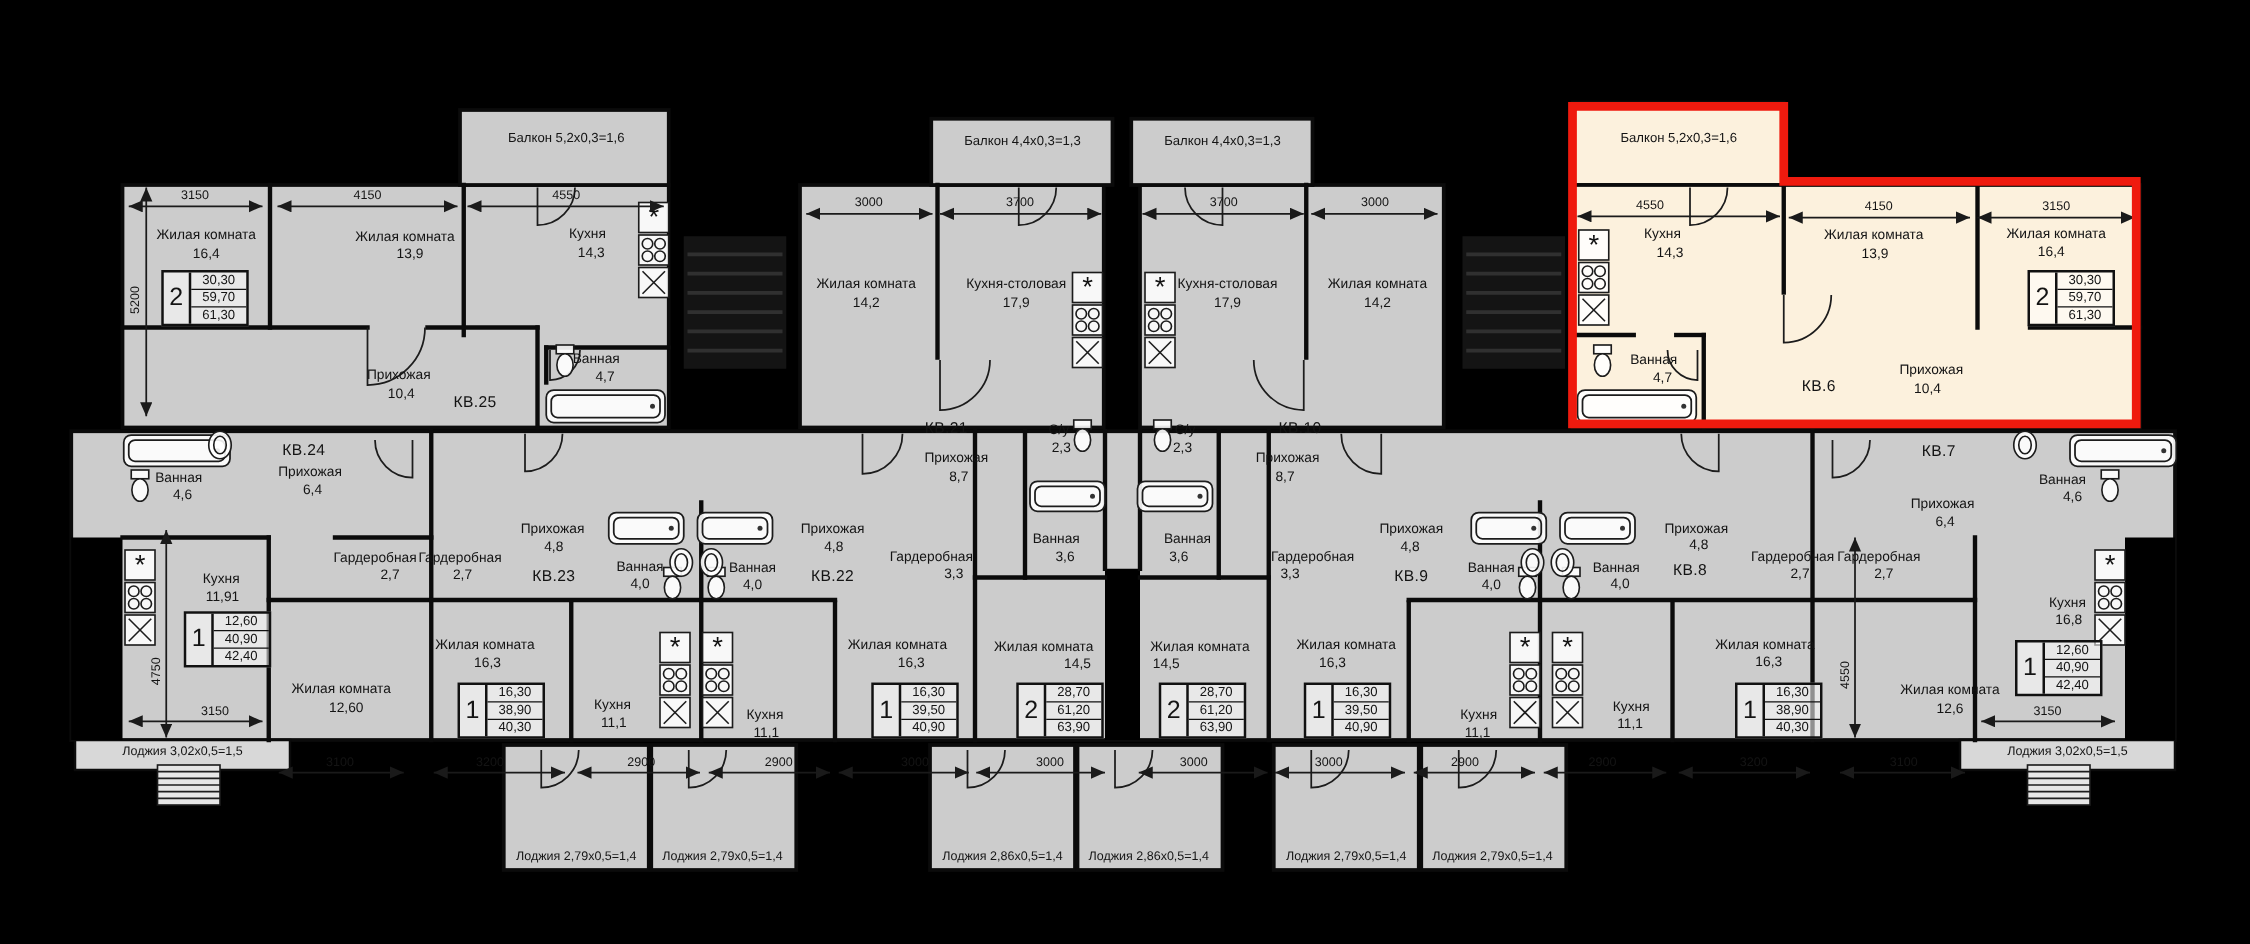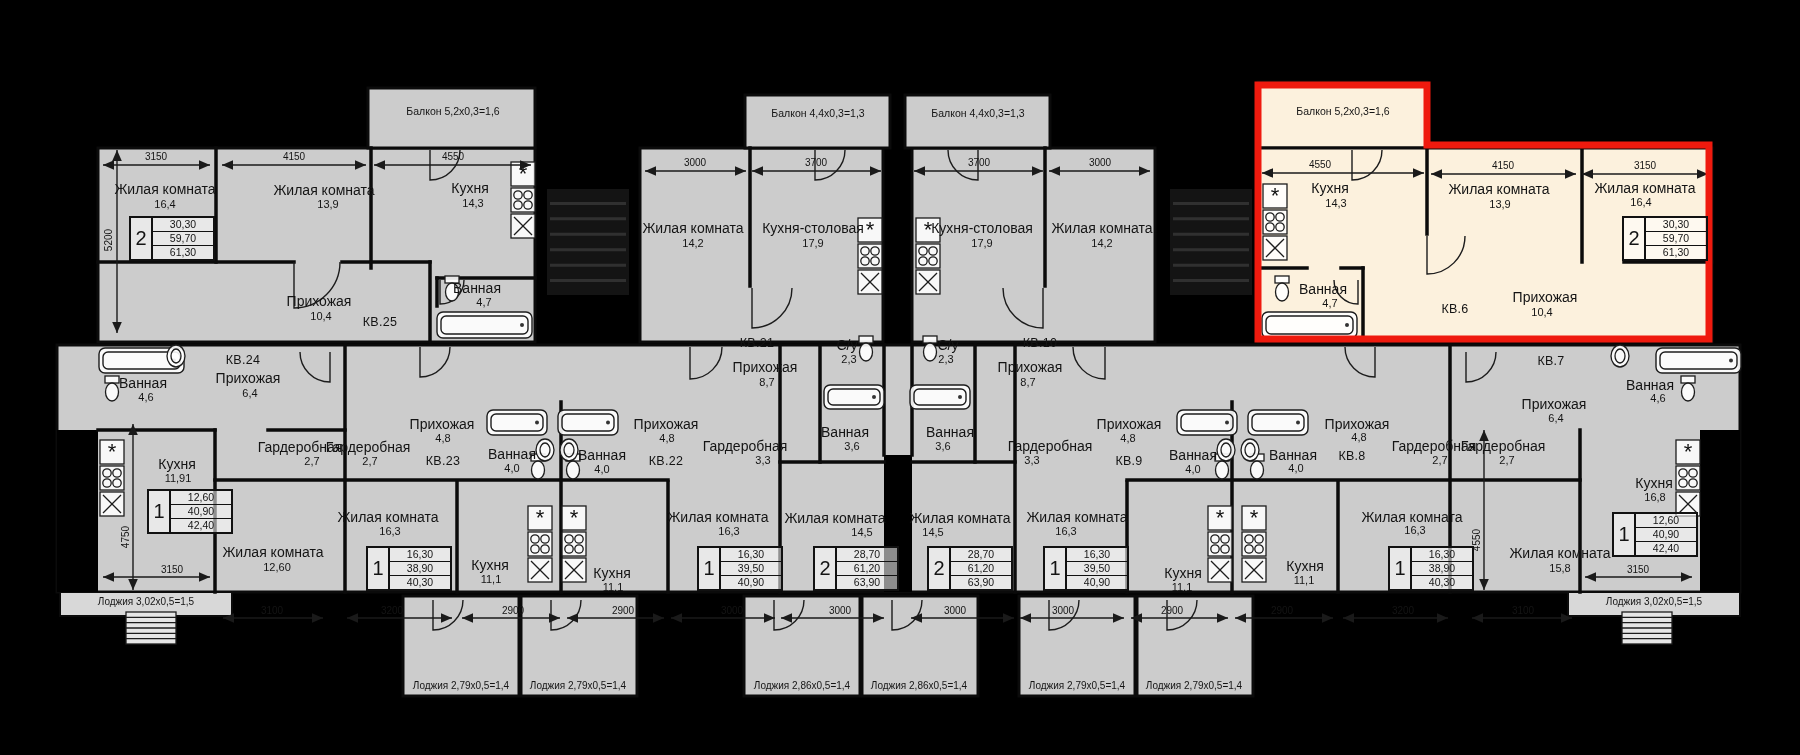--- a/index.html
+++ b/index.html
@@ -3,32 +3,32 @@
 <meta charset="utf-8">
 <style>
   html,body{margin:0;padding:0;background:#000;}
   #plan{position:relative;width:1800px;height:755px;background:#000;overflow:hidden;
         font-family:"Liberation Sans",sans-serif;}
   #plan-svg{position:absolute;left:0;top:0;}
   #labels{position:absolute;left:0;top:0;width:100%;height:100%;}
   #labels span{position:absolute;transform:translate(-50%,-50%);white-space:nowrap;
      color:#141414;line-height:1;}
   #labels span.rot{transform:translate(-50%,-50%) rotate(-90deg);}
-  .room{font-size:14px;}
+  .room{font-size:11px;}
   .area{font-size:11px;}
   .kv{font-size:12.5px;letter-spacing:.3px;}
   .dim{font-size:10px;}
   .balc{font-size:10.5px;}
   .log{font-size:10px;}
   .area-table{position:absolute;display:flex;border:2px solid #111;
      background:rgba(255,255,255,.55);}
   .area-table .dgt{width:20px;display:flex;align-items:center;justify-content:center;
      font-size:20px;color:#141414;border-right:2px solid #111;}
   .area-table .vals{display:flex;flex-direction:column;}
-  .area-table .vals div{width:60px;height:13px;line-height:13px;font-size:10.5px;
+  .area-table .vals div{width:44px;height:13px;line-height:13px;font-size:10.5px;
      text-align:center;color:#141414;border-bottom:1.5px solid #111;}
   .area-table .vals div:last-child{border-bottom:none;}
 </style>
 </head>
 <body>
 
 <div id="plan">
   <svg id="plan-svg" width="1800" height="755">
     <defs>
       <marker id="arrE" markerWidth="9" markerHeight="8" refX="8" refY="3.5" orient="auto">
@@ -583,21 +583,21 @@
       <span class="kv" style="left: 1551px; top: 361px;">КВ.7</span>
       <span class="room" style="left: 1650px; top: 385px;">Ванная</span>
       <span class="area" style="left: 1658px; top: 398px;">4,6</span>
       <span class="room" style="left: 1554px; top: 404px;">Прихожая</span>
       <span class="area" style="left: 1556px; top: 418px;">6,4</span>
       <span class="room" style="left: 1503px; top: 446px;">Гардеробная</span>
       <span class="area" style="left: 1507px; top: 460px;">2,7</span>
       <span class="room" style="left: 1654px; top: 483px;">Кухня</span>
       <span class="area" style="left: 1655px; top: 497px;">16,8</span>
       <span class="room" style="left: 1560px; top: 553px;">Жилая комната</span>
-      <span class="area" style="left: 1560px; top: 568px;">15,8</span>
+      <span class="area" style="left: 1560px; top: 568px;">12,6</span>
       <div class="area-table" style="left: 1612px; top: 512px;">
         <div class="dgt">1</div>
         <div class="vals">
           <div>12,60</div>
           <div>40,90</div>
           <div>42,40</div>
         </div>
       </div>
       <span class="kv" style="left: 1455px; top: 309px;">КВ.6</span>
       <span class="room" style="left: 1330px; top: 188px;">Кухня</span>

